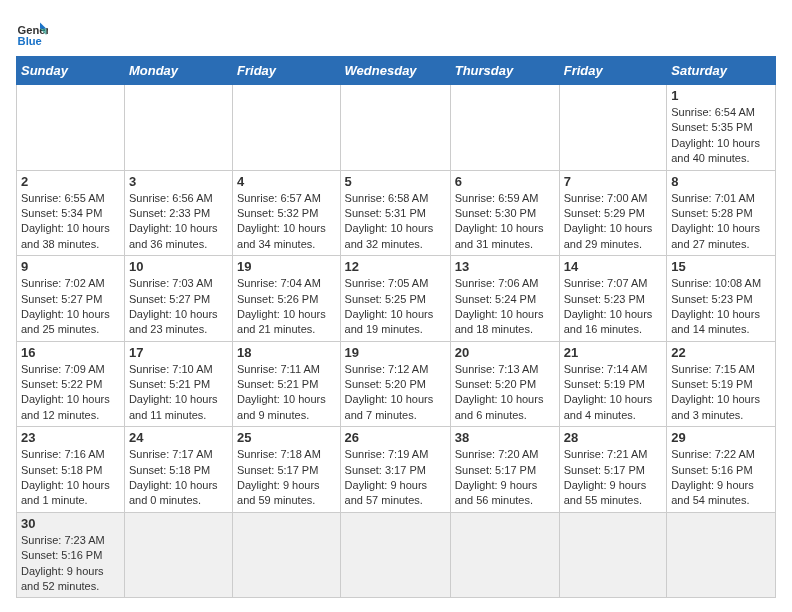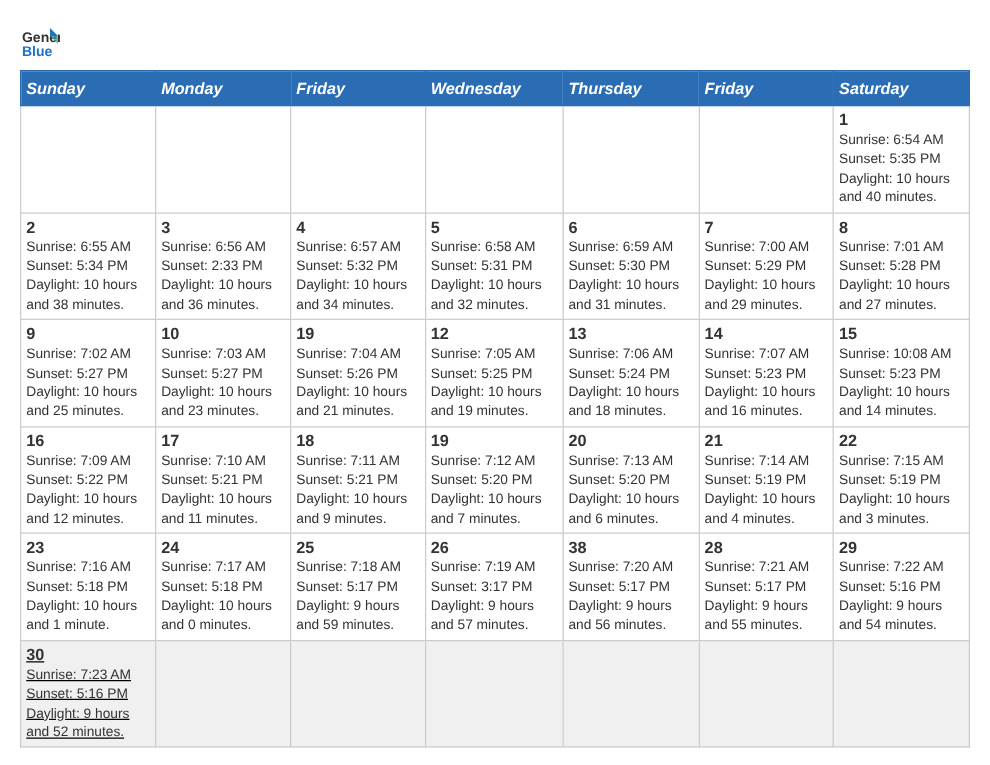--- a/index.html
+++ b/index.html
@@ -56,21 +56,20 @@
     .calendar tbody td {
       border: 1px solid #ccc;
       vertical-align: top;
       padding: 3px 4px;
       width: 113px;
       min-height: 70px;
       background: #fff;
     }
     .calendar tbody tr:last-child td {
       background: #f0f0f0;
-      text-decoration: underline;
     }
     .day-number {
       font-size: 13px;
       font-weight: bold;
       color: #333;
       display: block;
       margin-bottom: 2px;
     }
     .day-info {
       color: #333;

